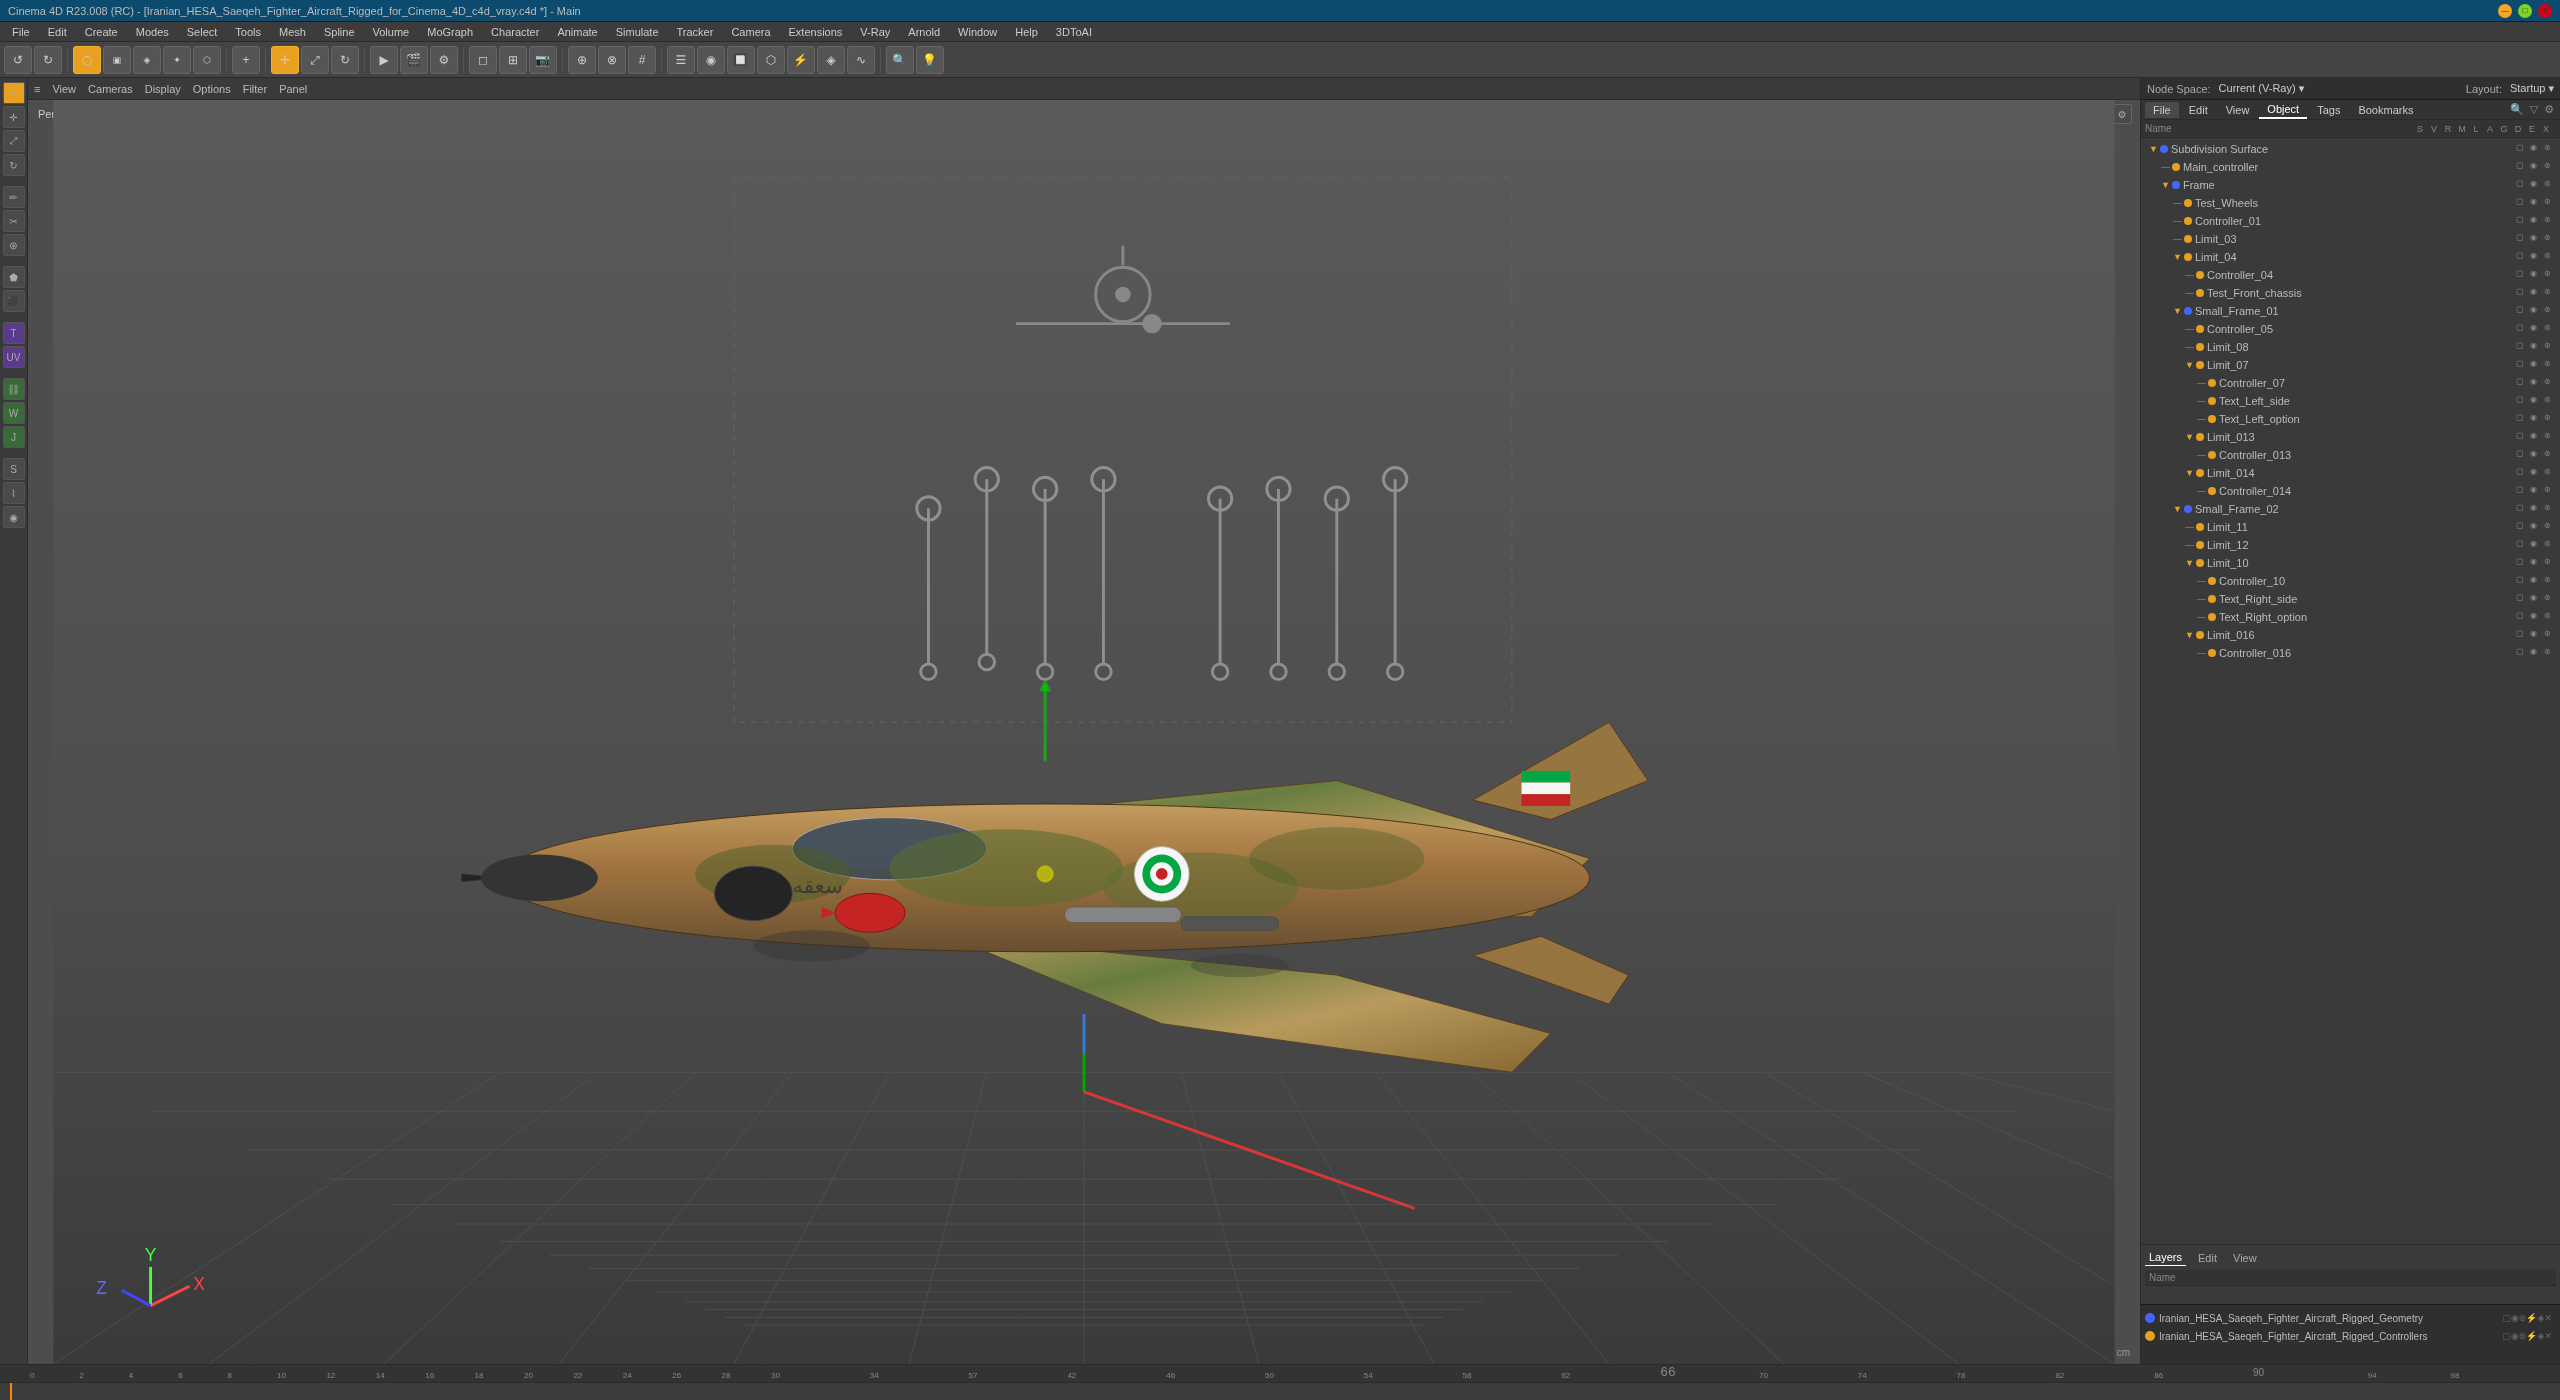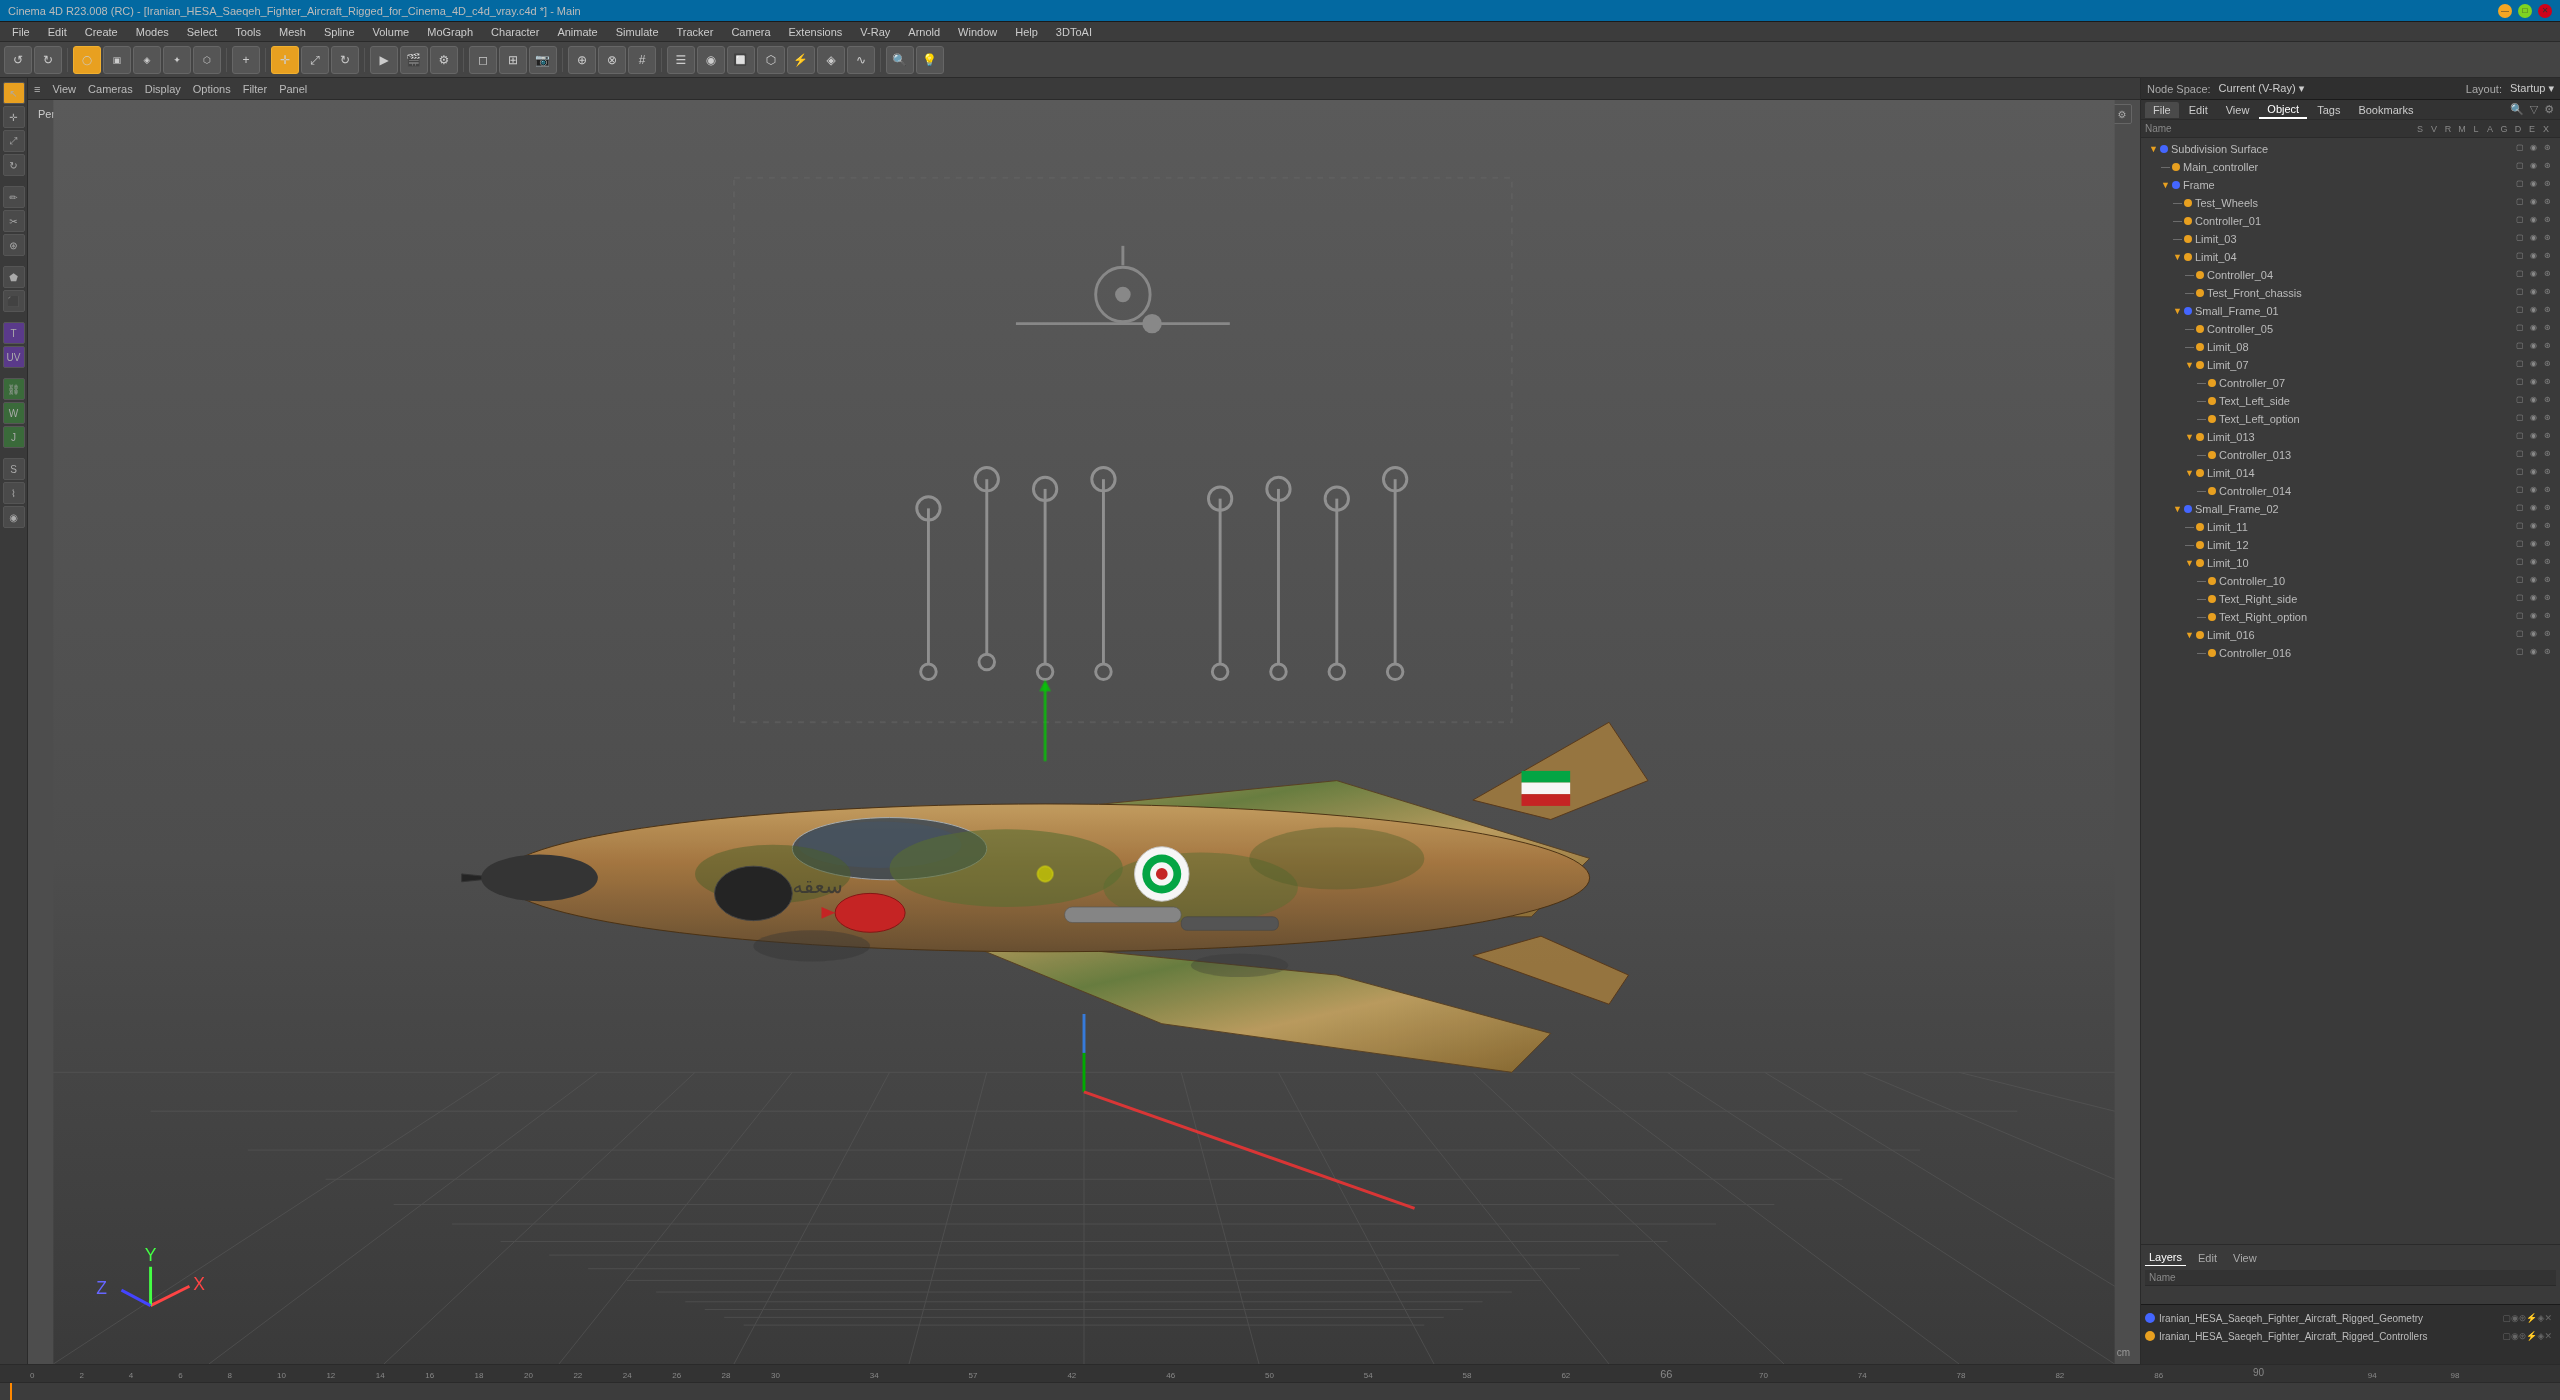--- a/index.html
+++ b/index.html
@@ -11,21 +11,21 @@
       font-size: 11px;
       color: #ccc;
       overflow: hidden;
       position: relative;
     }
 
     
     #titlebar {
       width: 100%;
       height: 22px;
-      background: #0369a1;
+      background: #0c4a6e;
       display: flex;
       align-items: center;
       padding: 0 8px;
       justify-content: space-between;
       border-bottom: 1px solid #1a1a1a;
     }
     #titlebar .window-controls { display: flex; gap: 6px; }
     #titlebar .win-btn {
       width: 14px; height: 14px; border-radius: 50%;
       display: flex; align-items: center; justify-content: center;
@@ -1040,21 +1040,21 @@
         <span style="position:absolute;left:28%;font-size:8px;color:#888;bottom:2px;">28</span>
         <span style="position:absolute;left:30%;font-size:8px;color:#888;bottom:2px;">30</span>
         <span style="position:absolute;left:34%;font-size:8px;color:#888;bottom:2px;">34</span>
         <span style="position:absolute;left:38%;font-size:8px;color:#888;bottom:2px;">57</span>
         <span style="position:absolute;left:42%;font-size:8px;color:#888;bottom:2px;margin-top:36px;">42</span>
         <span style="position:absolute;left:46%;font-size:8px;color:#888;bottom:2px;">46</span>
         <span style="position:absolute;left:50%;font-size:8px;color:#888;bottom:2px;">50</span>
         <span style="position:absolute;left:54%;font-size:8px;color:#888;bottom:2px;">54</span>
         <span style="position:absolute;left:58%;font-size:8px;color:#888;bottom:2px;">58</span>
         <span style="position:absolute;left:62%;font-size:8px;color:#888;bottom:2px;">62</span>
-        <span style="position:absolute;left:66%;font-size:11px;color:#888;bottom:2px;">66</span>
+        <span style="position:absolute;left:66%;font-size:13px;color:#888;bottom:2px;font-family:Liberation Mono, monospace;">66</span>
         <span style="position:absolute;left:70%;font-size:8px;color:#888;bottom:2px;">70</span>
         <span style="position:absolute;left:74%;font-size:8px;color:#888;bottom:2px;">74</span>
         <span style="position:absolute;left:78%;font-size:8px;color:#888;bottom:2px;">78</span>
         <span style="position:absolute;left:82%;font-size:8px;color:#888;bottom:2px;">82</span>
         <span style="position:absolute;left:86%;font-size:8px;color:#888;bottom:2px;">86</span>
         <span style="position:absolute;left:90%;font-size:10px;color:#888;bottom:4px;">90</span>
         <span style="position:absolute;left:94%;font-size:8px;color:#888;bottom:2px;margin-left:16px;">94</span>
         <span style="position:absolute;left:98%;font-size:8px;color:#888;bottom:2px;">98</span>
       </div>
     </div>

